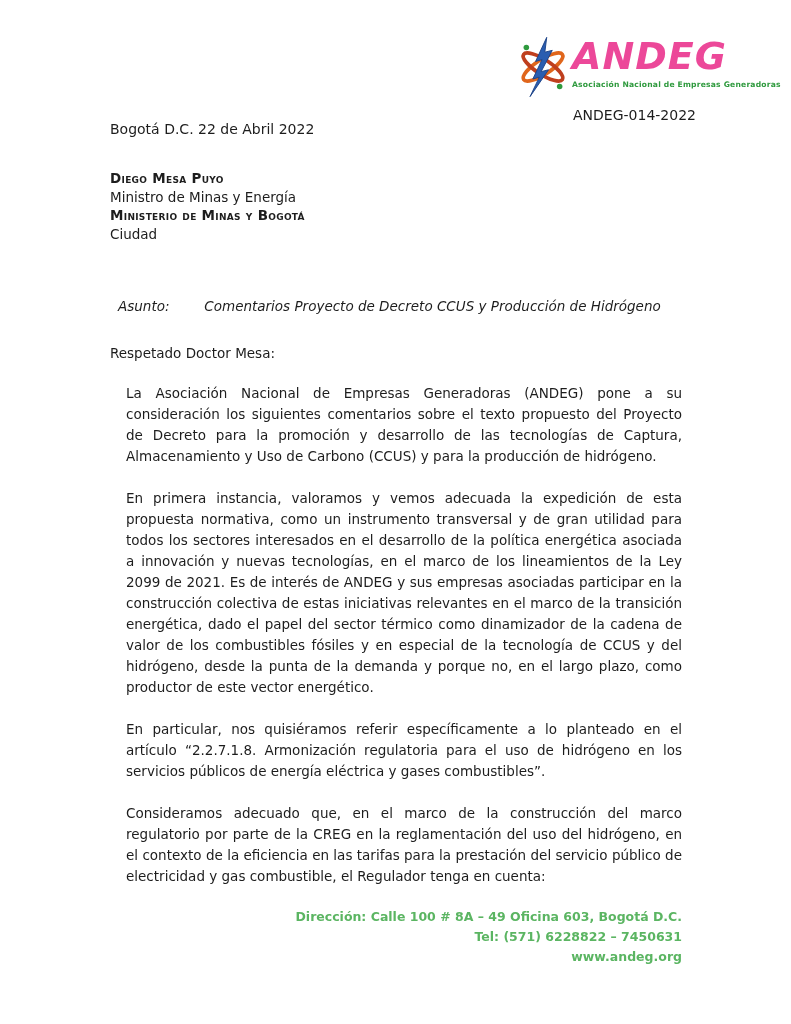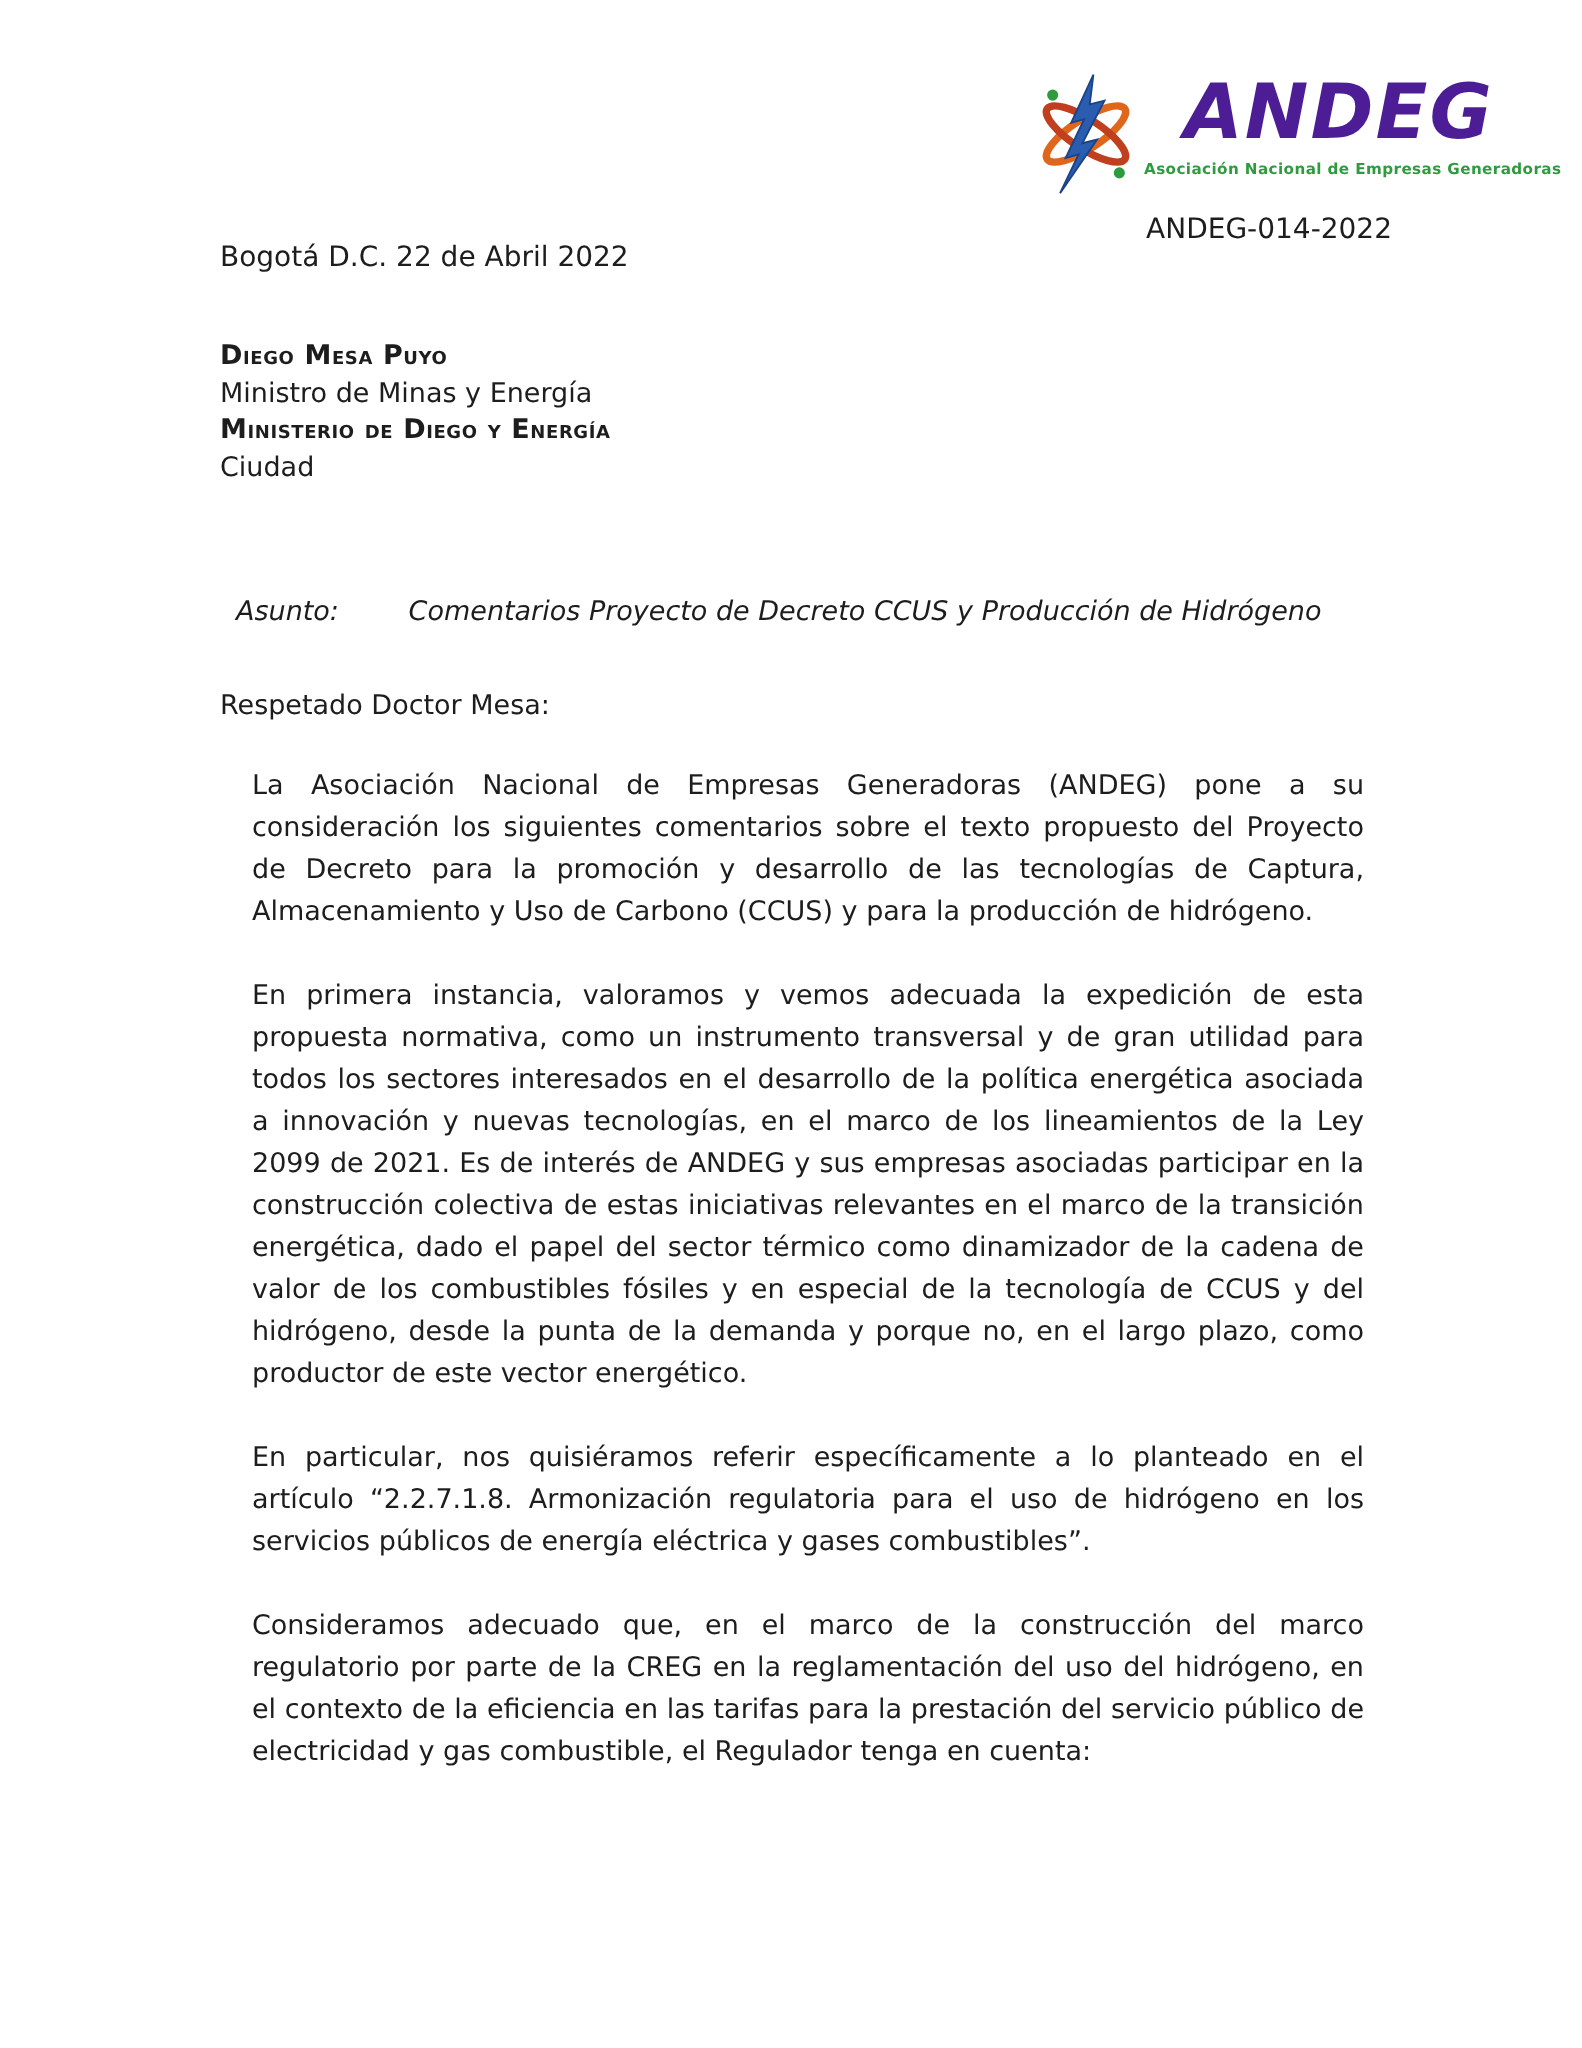--- a/index.html
+++ b/index.html
@@ -21,24 +21,23 @@
     left: 518px;
     display: flex;
     align-items: flex-start;
   }
   .logo-icon { width: 50px; height: 62px; margin-right: 4px; }
   .logo-textblock { display: flex; flex-direction: column; }
   .logo-name {
     font-size: 38px;
     font-weight: bold;
     font-style: italic;
-    color: #4c1d95;
+    color: #ec4899;
     letter-spacing: 1px;
     line-height: 40px;
-    margin-left: 20px;
   }
   .logo-tagline {
     font-size: 7.6px;
     font-weight: bold;
     color: #2f9a3e;
     margin-top: 4px;
     letter-spacing: 0.2px;
     white-space: nowrap;
   }
 
@@ -130,32 +129,37 @@
     </div>
   </div>
 
   <div class="ref-number">ANDEG-014-2022</div>
 
   <div class="date-line">Bogotá D.C. 22 de Abril 2022</div>
 
   <div class="recipient">
     <div class="smallcaps-bold">Diego Mesa Puyo</div>
     <div>Ministro de Minas y Energía</div>
-    <div class="smallcaps-bold">Ministerio de Diego y Energía</div>
+    <div class="smallcaps-bold">Ministerio de Minas y Bogotá</div>
     <div>Ciudad</div>
   </div>
 
   <div class="subject-line">
     <span class="subject-label">Asunto:</span>
     <span>Comentarios Proyecto de Decreto CCUS y  Producción de Hidrógeno</span>
   </div>
 
   <div class="salutation">Respetado Doctor Mesa:</div>
 
   <div class="letter-body">
     <p>La Asociación Nacional de Empresas Generadoras (ANDEG) pone a su consideración los siguientes comentarios sobre el texto propuesto del Proyecto de Decreto para la promoción y desarrollo de las tecnologías de Captura, Almacenamiento y Uso de Carbono (CCUS) y para la producción de hidrógeno.</p>
     <p>En primera instancia, valoramos y vemos adecuada la expedición de esta propuesta normativa, como un instrumento transversal y de gran utilidad para todos los sectores interesados en el desarrollo de la política energética asociada a innovación y nuevas tecnologías, en el marco de los lineamientos de la Ley 2099 de 2021. Es de interés de ANDEG y sus empresas asociadas participar en la construcción colectiva de estas iniciativas relevantes en el marco de la transición energética, dado el papel del sector térmico como dinamizador de la cadena de valor de los combustibles fósiles y en especial de la tecnología de CCUS y del hidrógeno, desde la punta de la demanda y porque no, en el largo plazo, como productor de este vector energético.</p>
     <p>En particular, nos quisiéramos referir específicamente a lo planteado en el artículo “2.2.7.1.8. Armonización regulatoria para el uso de hidrógeno en los servicios públicos de energía eléctrica y gases combustibles”.</p>
     <p>Consideramos adecuado que, en el marco de la construcción del marco regulatorio por parte de la CREG en la reglamentación del uso del hidrógeno, en el contexto de la eficiencia en las tarifas para la prestación del servicio público de electricidad y gas combustible, el Regulador tenga en cuenta:</p>
   </div>
 
+  <div class="page-footer">
+    <div>Dirección: Calle 100 # 8A – 49 Oficina 603, Bogotá D.C.</div>
+    <div>Tel: (571) 6228822 – 7450631</div>
+    <div>www.andeg.org</div>
+  </div>
 
 </div>
 
 </body></html>

